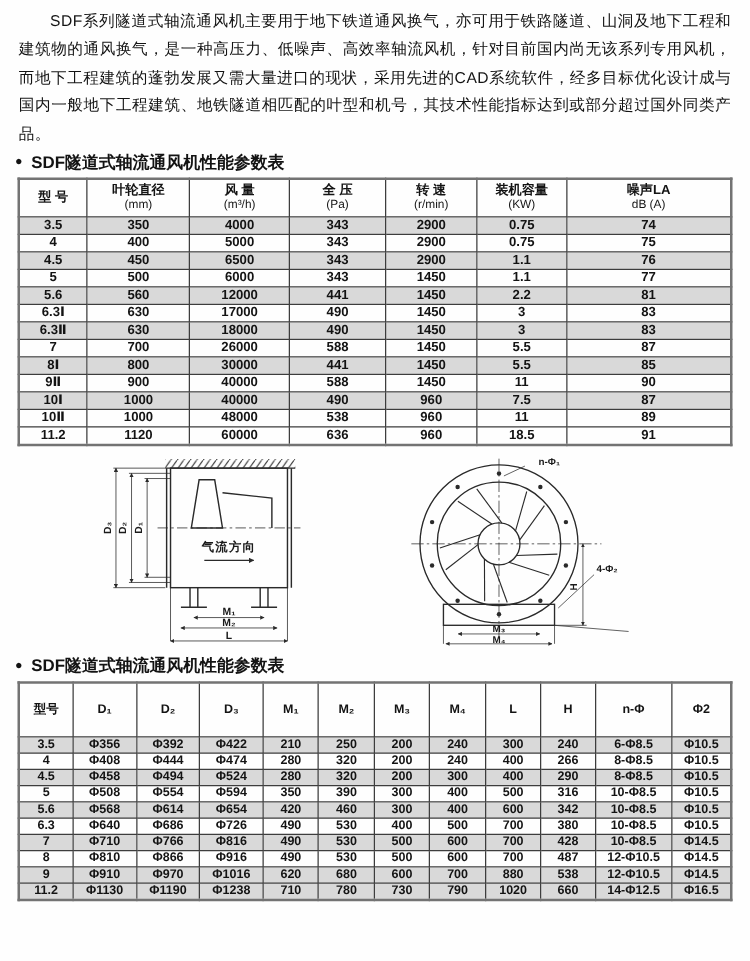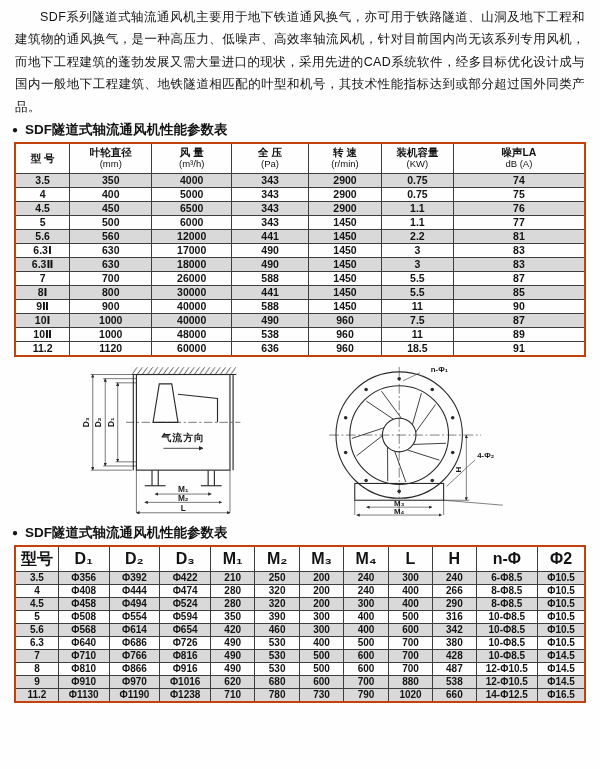--- a/index.html
+++ b/index.html
@@ -15,30 +15,30 @@
     text-align:justify; text-indent:2em;
     margin:6px 15px 2px 15px; letter-spacing:0.4px;
   }
   .section-title {
     display:flex; align-items:center; gap:7px;
     margin:3px 0 3px 12px; font-weight:700; font-size:13.5px;
   }
   .bullet { font-size:10px; line-height:1; }
   table {
     border-collapse:collapse; width:572px; margin:0 auto;
-    table-layout:fixed; border:2px solid #c2410c;
+    table-layout:fixed; border:2px solid #737373;
   }
   th, td {
     border:1px solid #3d3d3d; text-align:center; vertical-align:middle;
     font-weight:700; padding:0; overflow:hidden; white-space:nowrap;
   }
   #t1 th { font-size:10.5px; line-height:11.5px; padding:2px 0; height:30px; }
   #t1 th .unit { font-size:9.5px; font-weight:400; }
   #t1 td { font-size:10.5px; height:13.8px; line-height:13px; }
-  #t2 th { font-size:16px; height:26px; line-height:12px; }
+  #t2 th { font-size:10px; height:44px; line-height:12px; }
   #t2 td { font-size:10px; height:12.4px; line-height:12px; }
   tr.shaded td { background:#d9d9d9; }
   .drawings {
     display:flex; justify-content:center; align-items:flex-start;
     gap:18px; height:160px; margin:4px 0 2px 0;
   }
   svg text { font-family:"Liberation Sans","DejaVu Sans",sans-serif; fill:#1a1a1a; }
   .dim-label { font-size:8px; font-weight:700; }
   .flow-label { font-size:9.5px; font-weight:700; letter-spacing:1px; }
 </style>

